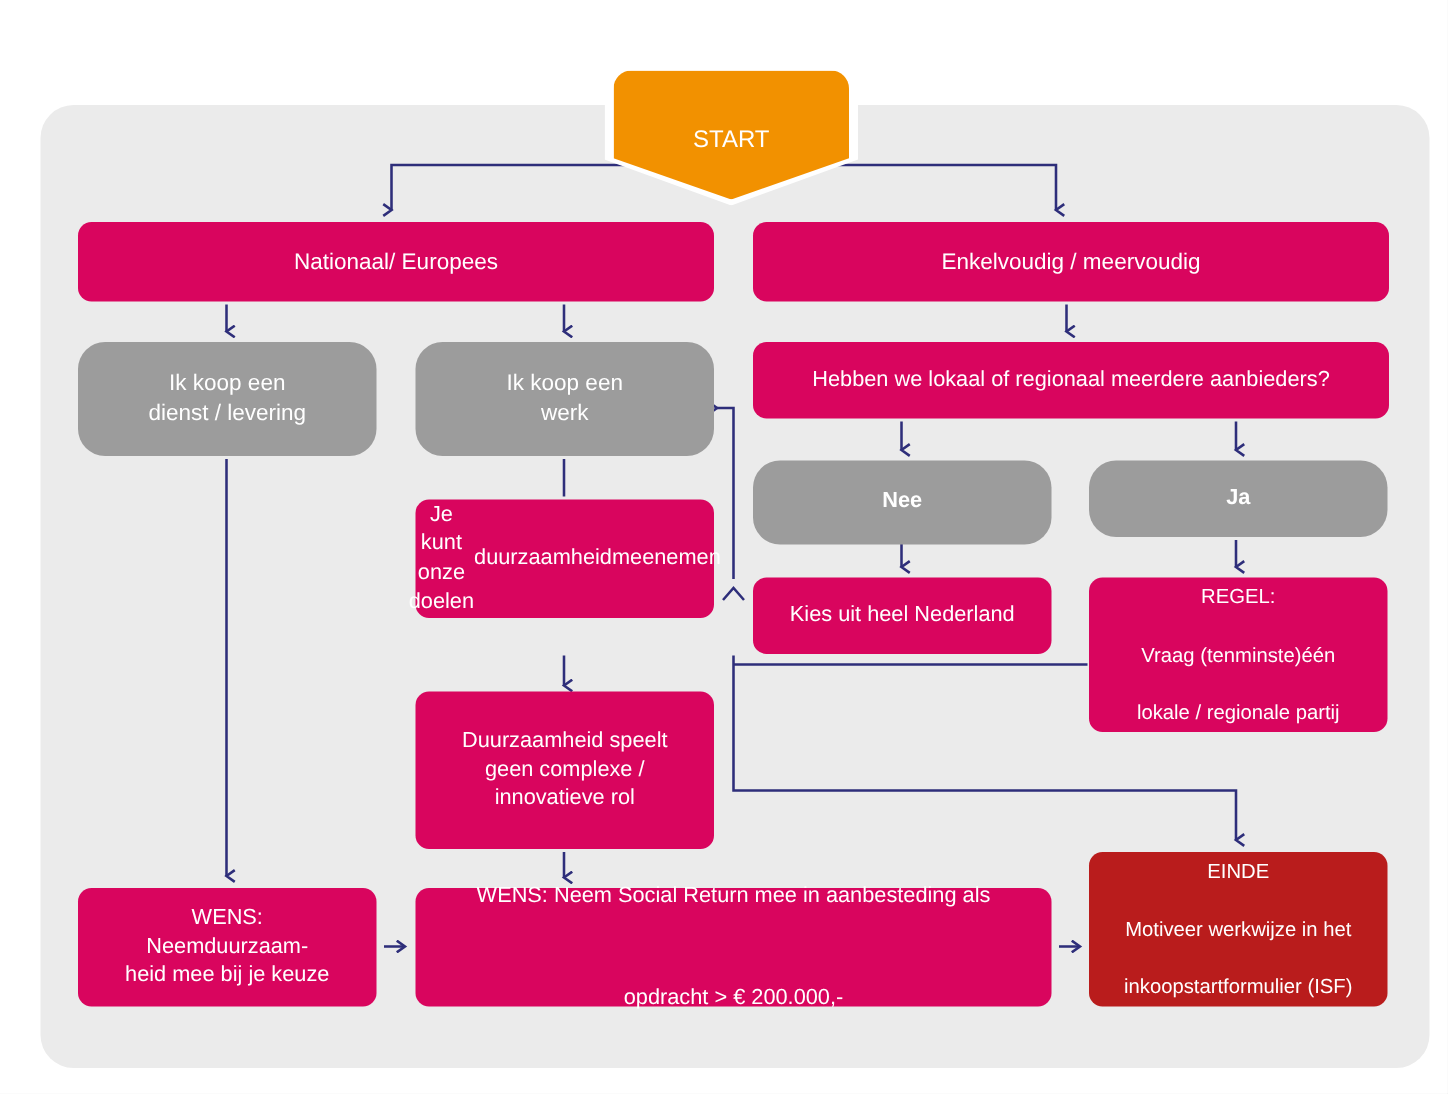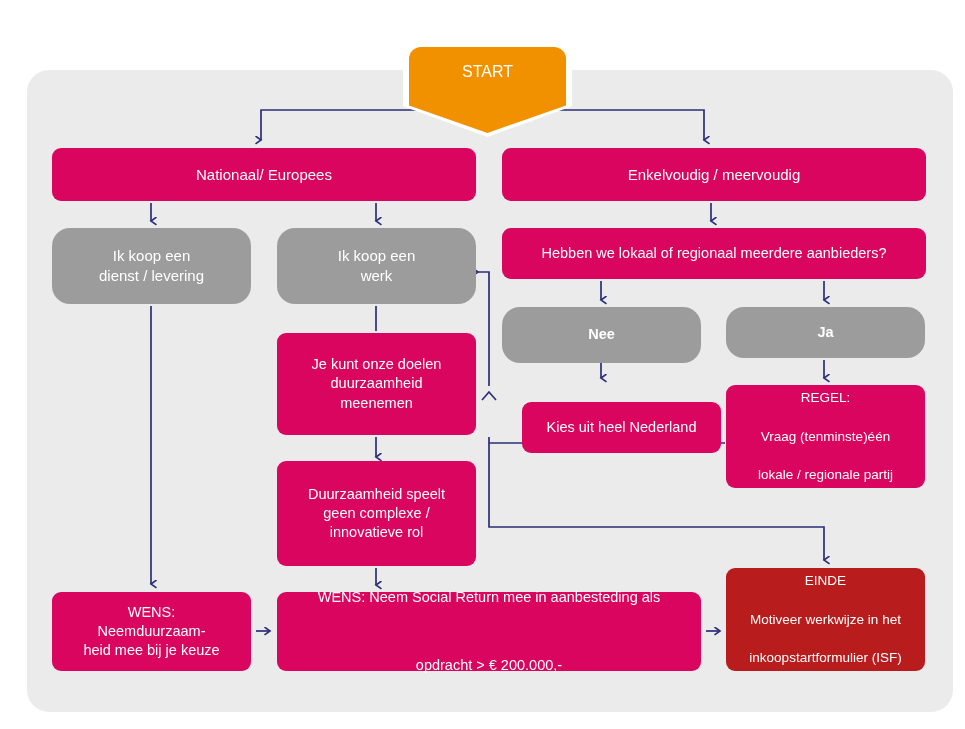--- a/index.html
+++ b/index.html
@@ -26,21 +26,21 @@
   .orange{background:#b91c1c;}
 
   .f15{font-size:15px;}
   .f14{font-size:14.5px;}
   .f13{font-size:13.5px;justify-content:space-between;}
 
   
   .start{position:absolute;left:409px;top:47px;width:157px;height:86px;
          background:#f29100;color:#fff;font-size:16px;
          display:flex;align-items:flex-start;justify-content:center;
-         padding-top:16px;box-sizing:border-box;
+         padding-top:38px;box-sizing:border-box;
          border-top-left-radius:12px;border-top-right-radius:12px;
          -webkit-clip-path:polygon(0 0,100% 0,100% 68%,50% 100%,0 68%);
          clip-path:polygon(0 0,100% 0,100% 68%,50% 100%,0 68%);
          z-index:4;}
   .start-halo{position:absolute;left:403px;top:41px;width:169px;height:96px;
          background:#ffffff;border-top-left-radius:16px;
          border-top-right-radius:16px;
          -webkit-clip-path:polygon(0 0,100% 0,100% 68%,50% 100%,0 68%);
          clip-path:polygon(0 0,100% 0,100% 68%,50% 100%,0 68%);
          z-index:3;}
@@ -133,27 +133,27 @@
   </div>
 
   <div class="node grey f14" style="left:502px;top:307px;width:199px;height:56px;font-weight:bold;text-align:right;">
     <span>Nee</span>
   </div>
 
   <div class="node grey f14" style="left:726px;top:307px;width:199px;height:51px;font-weight:bold;">
     <span>Ja</span>
   </div>
 
-  <div class="node pink f14" style="left:277px;top:333px;width:199px;height:102px;flex-direction:column;">
+  <div class="node pink f14" style="left:277px;top:333px;width:199px;height:79px;">
     <span>Je kunt onze doelen</span>
     <span>duurzaamheid</span>
     <span>meenemen</span>
   </div>
 
-  <div class="node pink f14" style="left:502px;top:402px;width:199px;height:51px;margin-left:20px;">
+  <div class="node pink f14" style="left:502px;top:385px;width:199px;height:51px;">
     <span>Kies uit heel Nederland</span>
   </div>
 
   <div class="node pink f13" style="left:726px;top:385px;width:199px;height:103px;flex-direction:column;">
     <span>REGEL:</span>
     <span>Vraag (tenminste)één</span>
     <span>lokale / regionale partij</span>
   </div>
 
   <div class="tenzij" style="left:321px;top:436px;">

